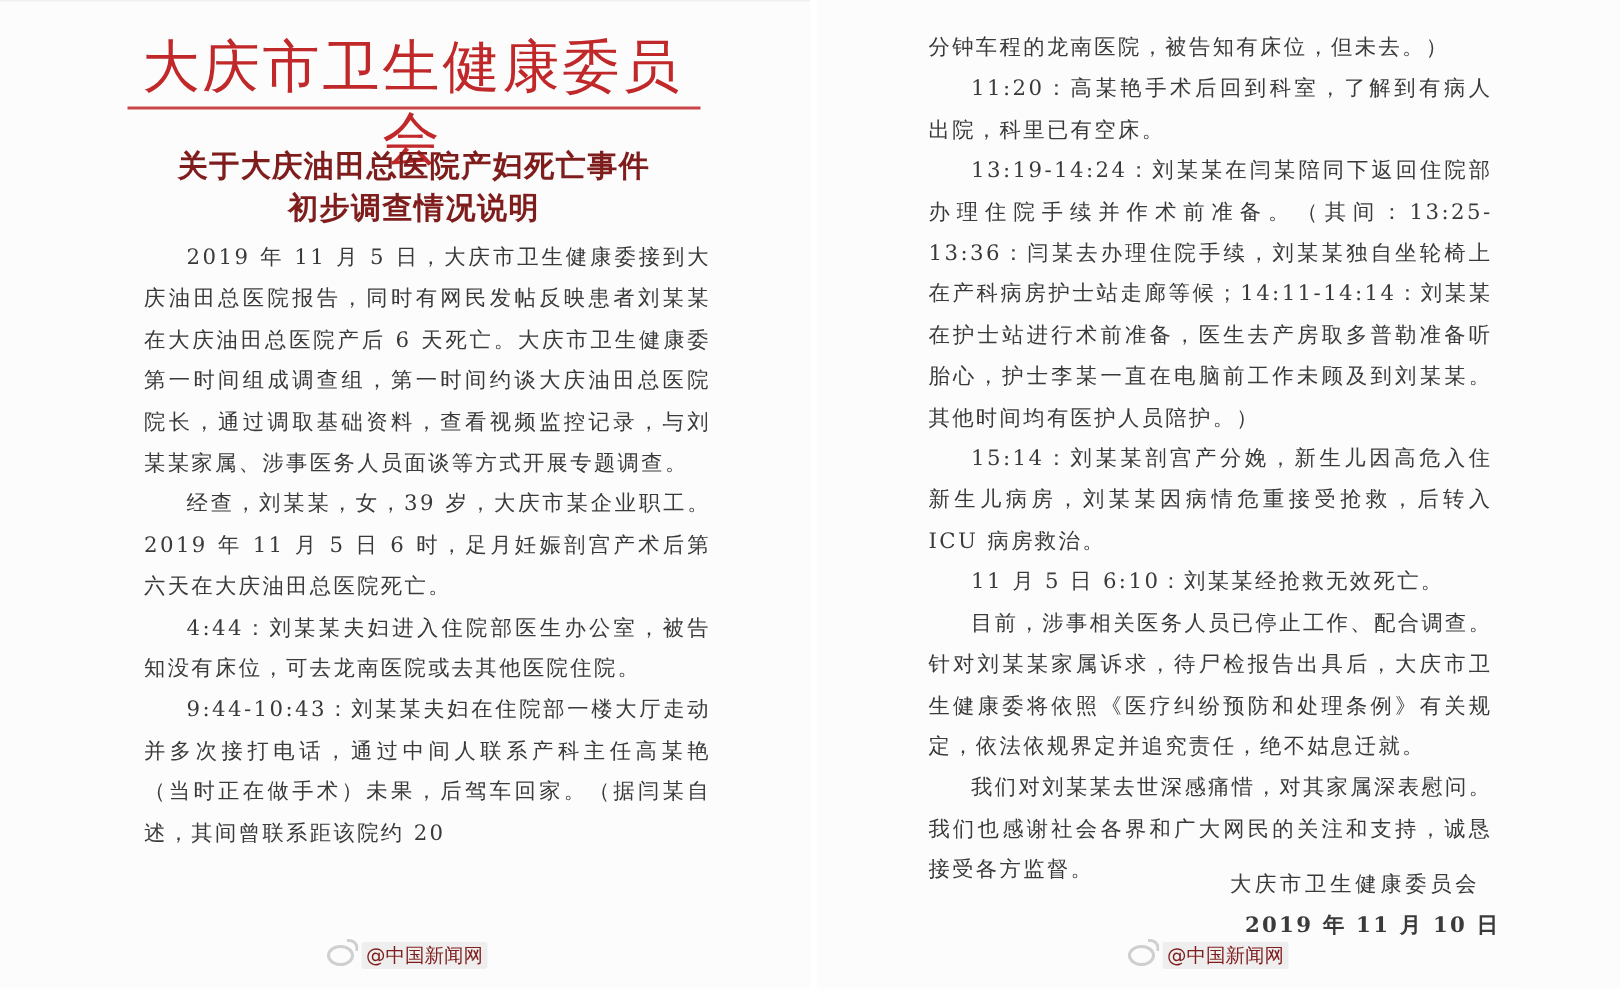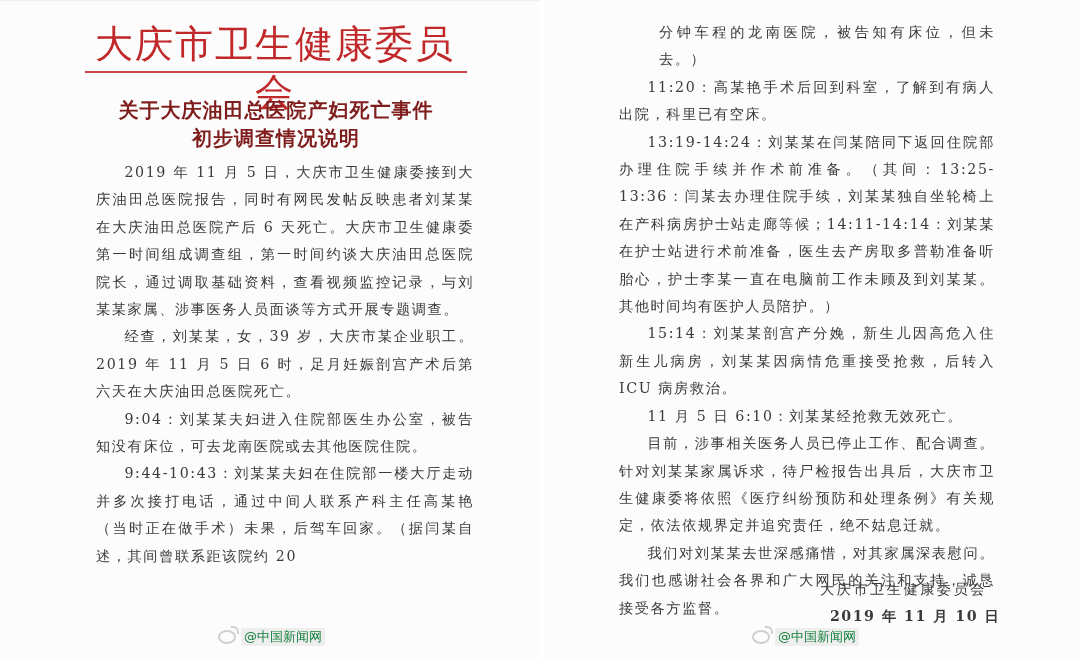--- a/index.html
+++ b/index.html
@@ -34,31 +34,31 @@
     font-family: "DejaVu Serif", serif;
   }
   #title-line1 { top: 97px; }
   #title-line2 { top: 125px; }
   .body-text {
     position: absolute; width: 378px;
     font-size: 14.2px; line-height: 27.4px; color: #3a3a3a;
     text-align: justify; letter-spacing: 1.6px;
   }
   .body-text p { margin: 0; text-indent: 2em; }
-  .body-text p.cont { text-indent: 0; margin-left: 40px; }
+  .body-text p.cont { text-indent: 0; }
   #left-body { left: 84px; top: 159px; margin-left: 12px; }
   #right-body { left: 619px; top: 19px; width: 376px; }
   .signature {
     position: absolute; font-size: 14.2px; color: #3a3a3a; letter-spacing: 2.5px;
   }
   #sig-org { left: 820px; top: 580px; }
   #sig-date { left: 830px; top: 607px; font-weight: bold; letter-spacing: 1.5px; }
   .watermark {
     position: absolute; top: 628px; height: 18px; display: flex; align-items: center;
-    color: #15803d; font-size: 13px; font-family: "DejaVu Sans", sans-serif;
+    color: #7f1d1d; font-size: 13px; font-family: "DejaVu Sans", sans-serif;
   }
   #wm-left { left: 218px; }
   #wm-right { left: 752px; }
   .weibo-icon {
     width: 18px; height: 14px; border: 2px solid #cfcfcf; border-radius: 50%;
     margin-right: 5px; box-sizing: border-box; position: relative;
   }
   .weibo-icon::after {
     content: ""; position: absolute; right: -5px; top: -6px; width: 6px; height: 6px;
     border-top: 2px solid #cfcfcf; border-right: 2px solid #cfcfcf; border-radius: 0 6px 0 0;
@@ -71,21 +71,21 @@
 <div class="page" id="page-left">
   <div class="topstrip"></div>
   <div class="org-title">大庆市卫生健康委员会</div>
   <div class="red-rule"></div>
   <div class="doc-title" id="title-line1">关于大庆油田总医院产妇死亡事件</div>
   <div class="doc-title" id="title-line2">初步调查情况说明</div>
 
   <div class="body-text" id="left-body">
     <p>2019 年 11 月 5 日，大庆市卫生健康委接到大庆油田总医院报告，同时有网民发帖反映患者刘某某在大庆油田总医院产后 6 天死亡。大庆市卫生健康委第一时间组成调查组，第一时间约谈大庆油田总医院院长，通过调取基础资料，查看视频监控记录，与刘某某家属、涉事医务人员面谈等方式开展专题调查。</p>
     <p>经查，刘某某，女，39 岁，大庆市某企业职工。2019 年 11 月 5 日 6 时，足月妊娠剖宫产术后第六天在大庆油田总医院死亡。</p>
-    <p>9:04：刘某某夫妇进入住院部医生办公室，被告知没有床位，可去龙南医院或去其他医院住院。</p>
+    <p>4:44：刘某某夫妇进入住院部医生办公室，被告知没有床位，可去龙南医院或去其他医院住院。</p>
     <p>9:44-10:43：刘某某夫妇在住院部一楼大厅走动并多次接打电话，通过中间人联系产科主任高某艳（当时正在做手术）未果，后驾车回家。（据闫某自述，其间曾联系距该院约 20</p>
   </div>
 
   <div class="watermark" id="wm-left">
     <span class="weibo-icon"></span>
     <span class="wm-text">@中国新闻网</span>
   </div>
 </div>
 
 <div class="page" id="page-right">

